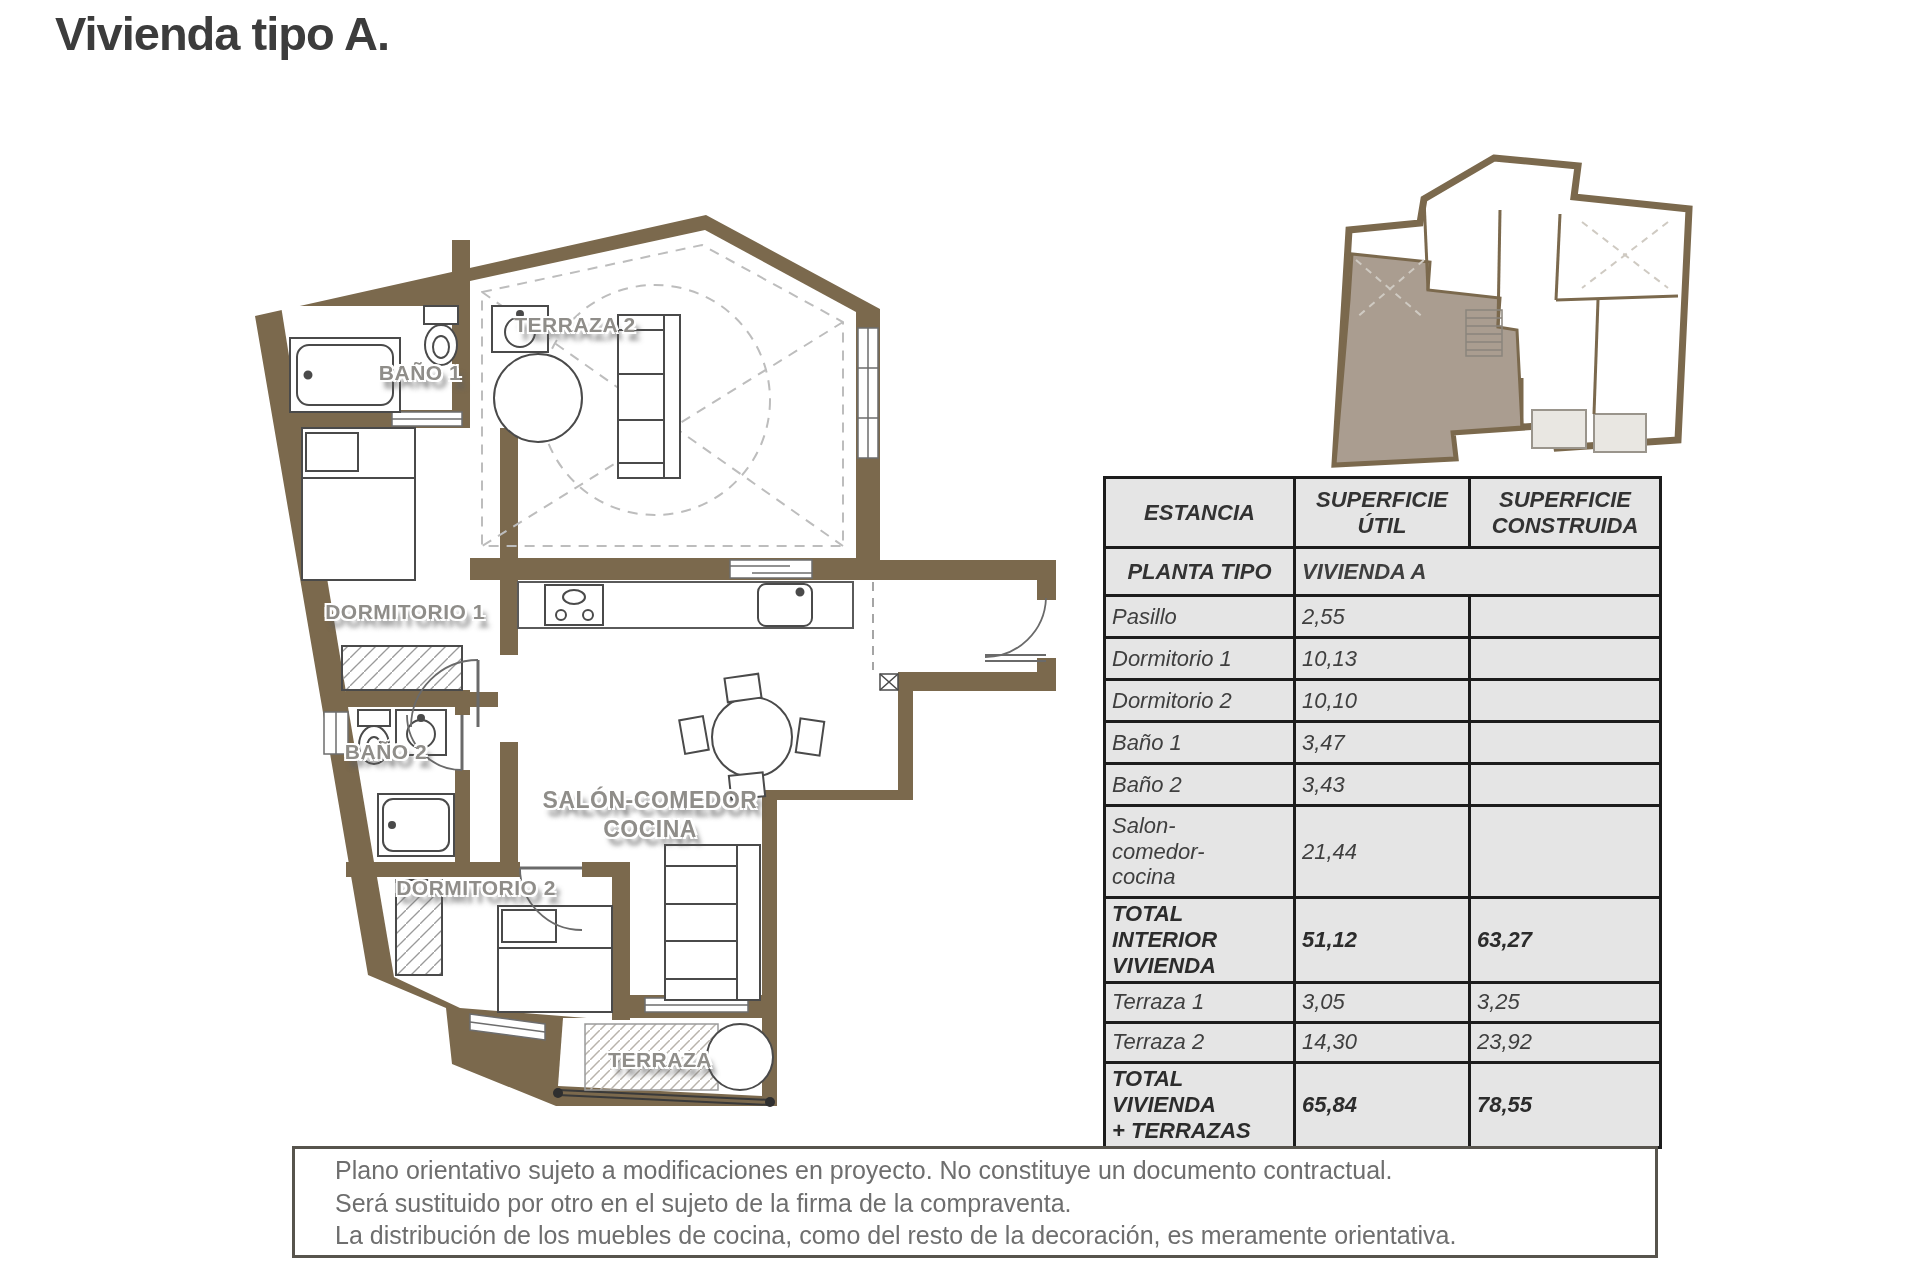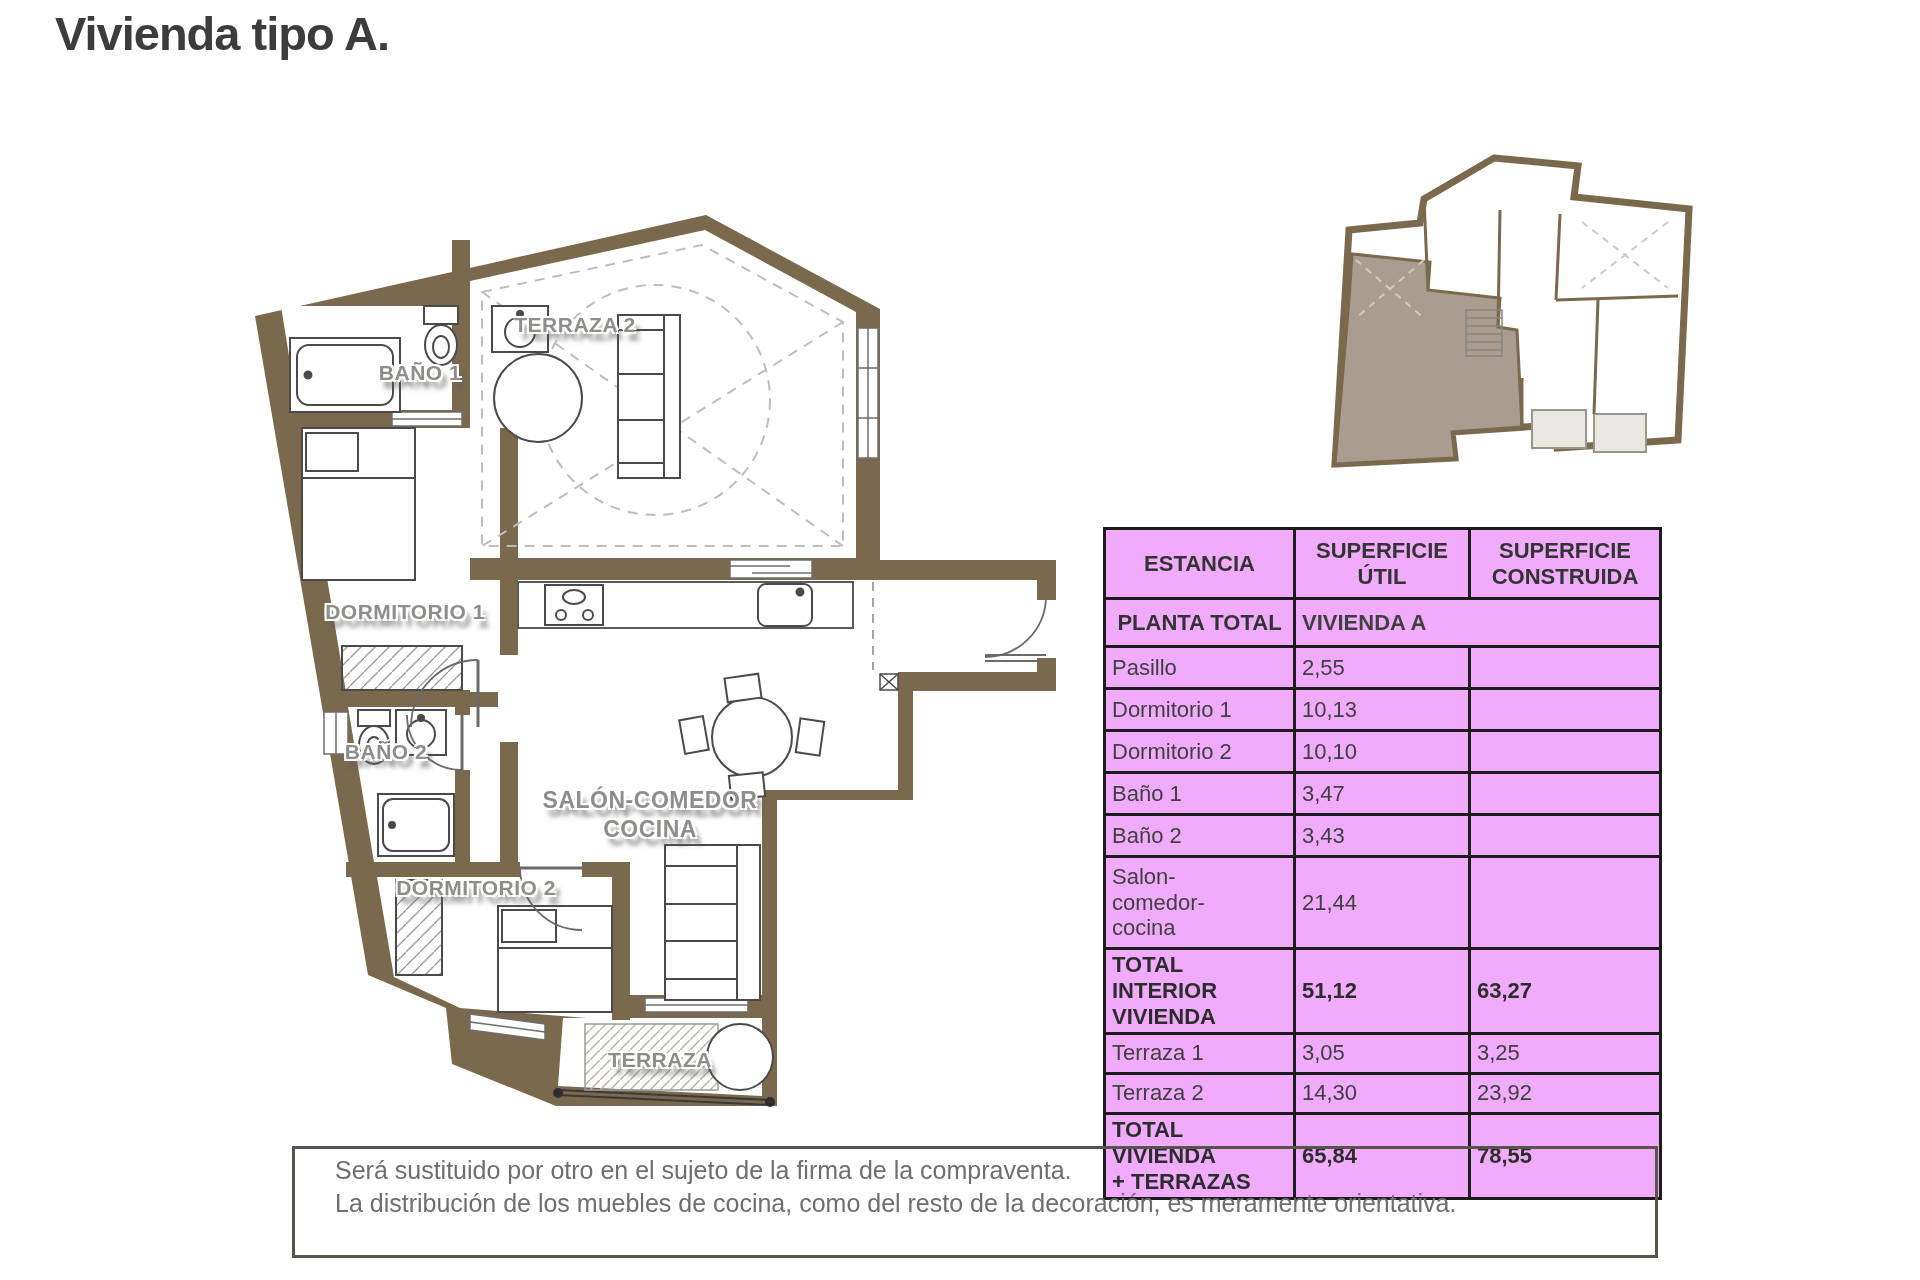--- a/index.html
+++ b/index.html
@@ -9,22 +9,22 @@
       color:#3c3c3c;letter-spacing:-1px;}
   svg.plan{position:absolute;left:0;top:0;}
   
   .room-label{position:absolute;transform:translate(-50%,-50%);
       font-size:21px;font-weight:700;color:#8f8d89;letter-spacing:0.5px;
       white-space:pre-line;text-align:center;line-height:1.25;
       text-shadow:-2px -2px 0 #fff,2px -2px 0 #fff,-2px 2px 0 #fff,2px 2px 0 #fff,
                   5px 8px 5px rgba(95,95,95,0.85);}
   .room-label.big{font-size:23px;}
   
-  table.surfaces{position:absolute;left:1103px;top:527px;width:556px;
-      border-collapse:collapse;table-layout:fixed;background:#f0abfc;}
+  table.surfaces{position:absolute;left:1103px;top:476px;width:556px;
+      border-collapse:collapse;table-layout:fixed;background:#e5e5e5;font-style:italic;}
   table.surfaces td, table.surfaces th{border:3px solid #1c1c1c;color:#3f3f3f;
       font-size:22px;vertical-align:middle;padding:2px 6px;}
   table.surfaces th{font-weight:700;text-align:center;color:#333;}
   td.est{text-align:left;padding-left:10px;white-space:pre-line;line-height:1.18;}
   td.val{}
   tr.boldrow td{font-weight:700;color:#2c2c2c;}
   th.planta{text-align:left;padding-left:10px;}
   td.vivienda{font-weight:700;text-align:left;padding-left:26px;color:#2c2c2c;}
   
   .disclaimer{position:absolute;left:292px;top:1146px;width:1366px;height:112px;
@@ -304,21 +304,21 @@
     </colgroup>
   <tbody id="surface-tbody">
       <tr style="height: 70px;">
         <th style="white-space: pre-line;">ESTANCIA</th>
         <th style="white-space: pre-line;">SUPERFICIE
 ÚTIL</th>
         <th style="white-space: pre-line;">SUPERFICIE
 CONSTRUIDA</th>
       </tr>
       <tr style="height: 48px;">
-        <th class="planta" style="white-space: pre-line;">PLANTA TOTAL</th>
+        <th class="planta" style="white-space: pre-line;">PLANTA TIPO</th>
         <td class="vivienda" colspan="2" style="white-space: pre-line; margin-left: 20px;">VIVIENDA A</td>
       </tr>
       <tr style="height: 42px;">
         <td class="est" style="white-space: pre-line;">Pasillo</td>
         <td class="val" style="white-space: pre-line;">2,55</td>
         <td class="val" style="white-space: pre-line;"></td>
       </tr>
       <tr style="height: 42px;">
         <td class="est" style="white-space: pre-line;">Dormitorio 1</td>
         <td class="val" style="white-space: pre-line;">10,13</td>
@@ -365,15 +365,16 @@
       <tr class="boldrow" style="height: 60px;">
         <td class="est" style="white-space: pre-line;">TOTAL VIVIENDA
 + TERRAZAS</td>
         <td class="val" style="white-space: pre-line;">65,84</td>
         <td class="val" style="white-space: pre-line;">78,55</td>
       </tr>
     </tbody>
 </table>
 
 <div class="disclaimer">
+  <div>Plano orientativo sujeto a modificaciones en proyecto. No constituye un documento contractual.</div>
   <div>Será sustituido por otro en el sujeto de la firma de la compraventa.</div>
   <div>La distribución de los muebles de cocina, como del resto de la decoración, es meramente orientativa.</div>
 </div>
 
 </body></html>

